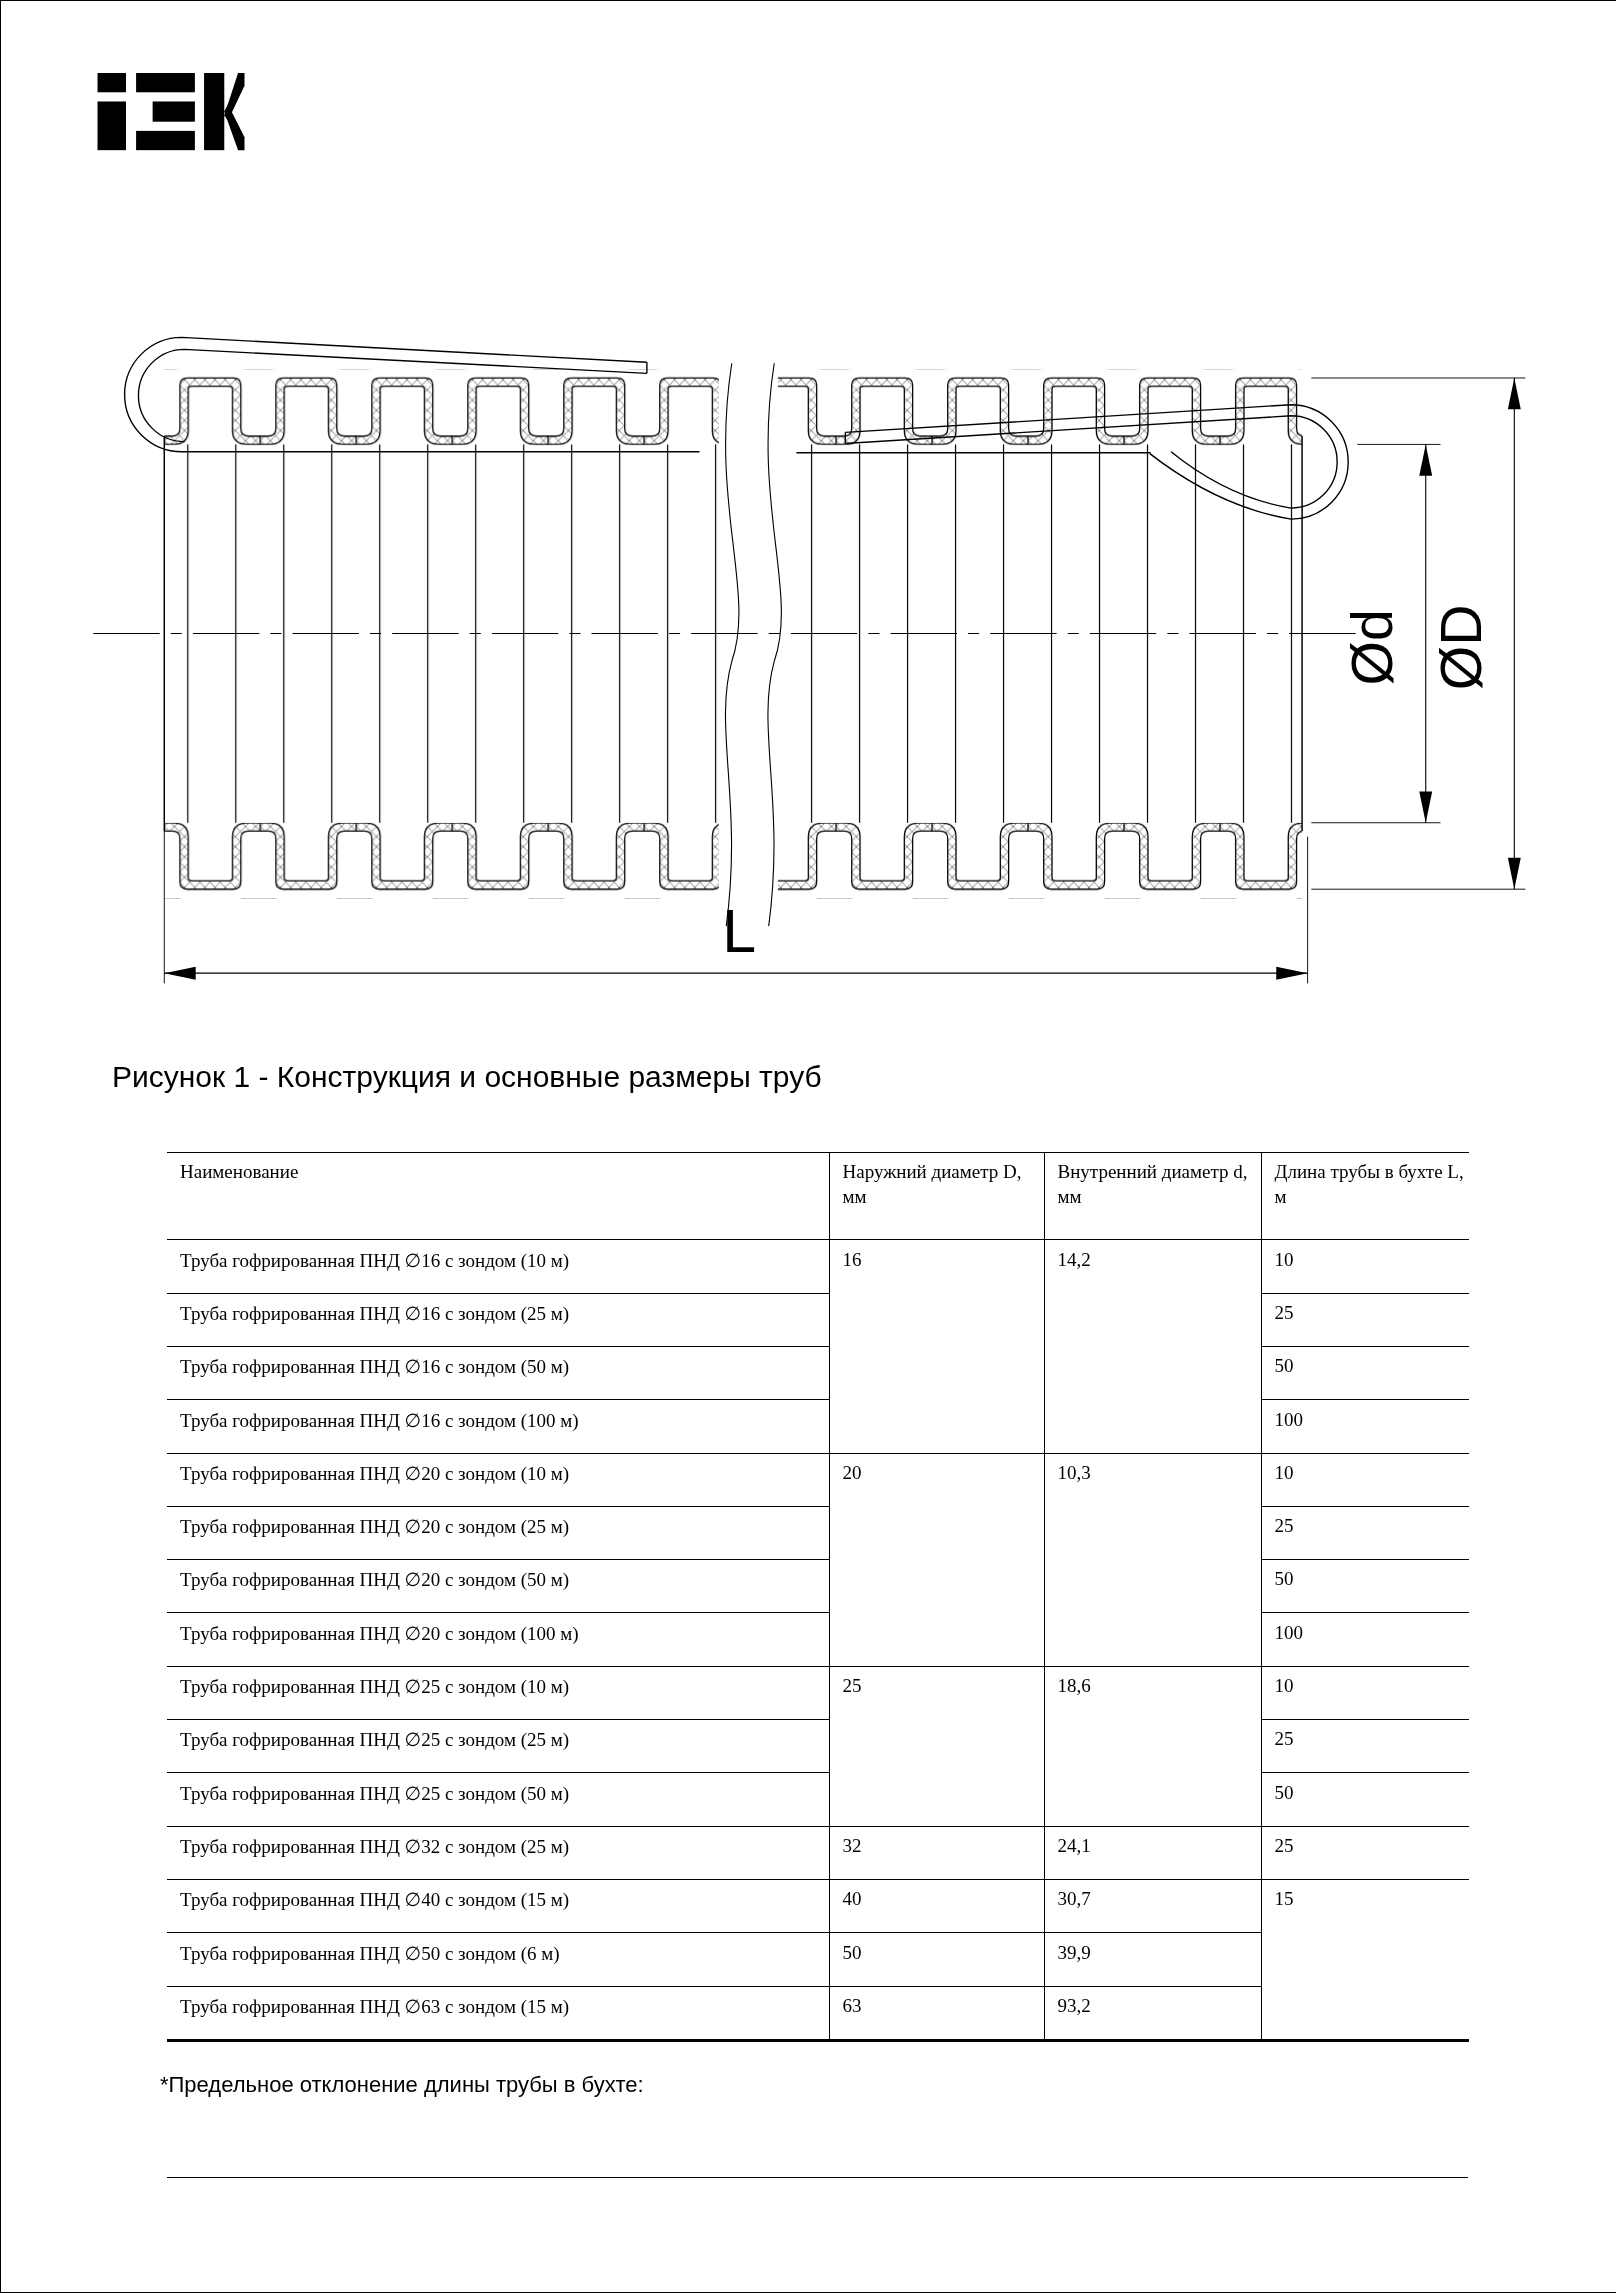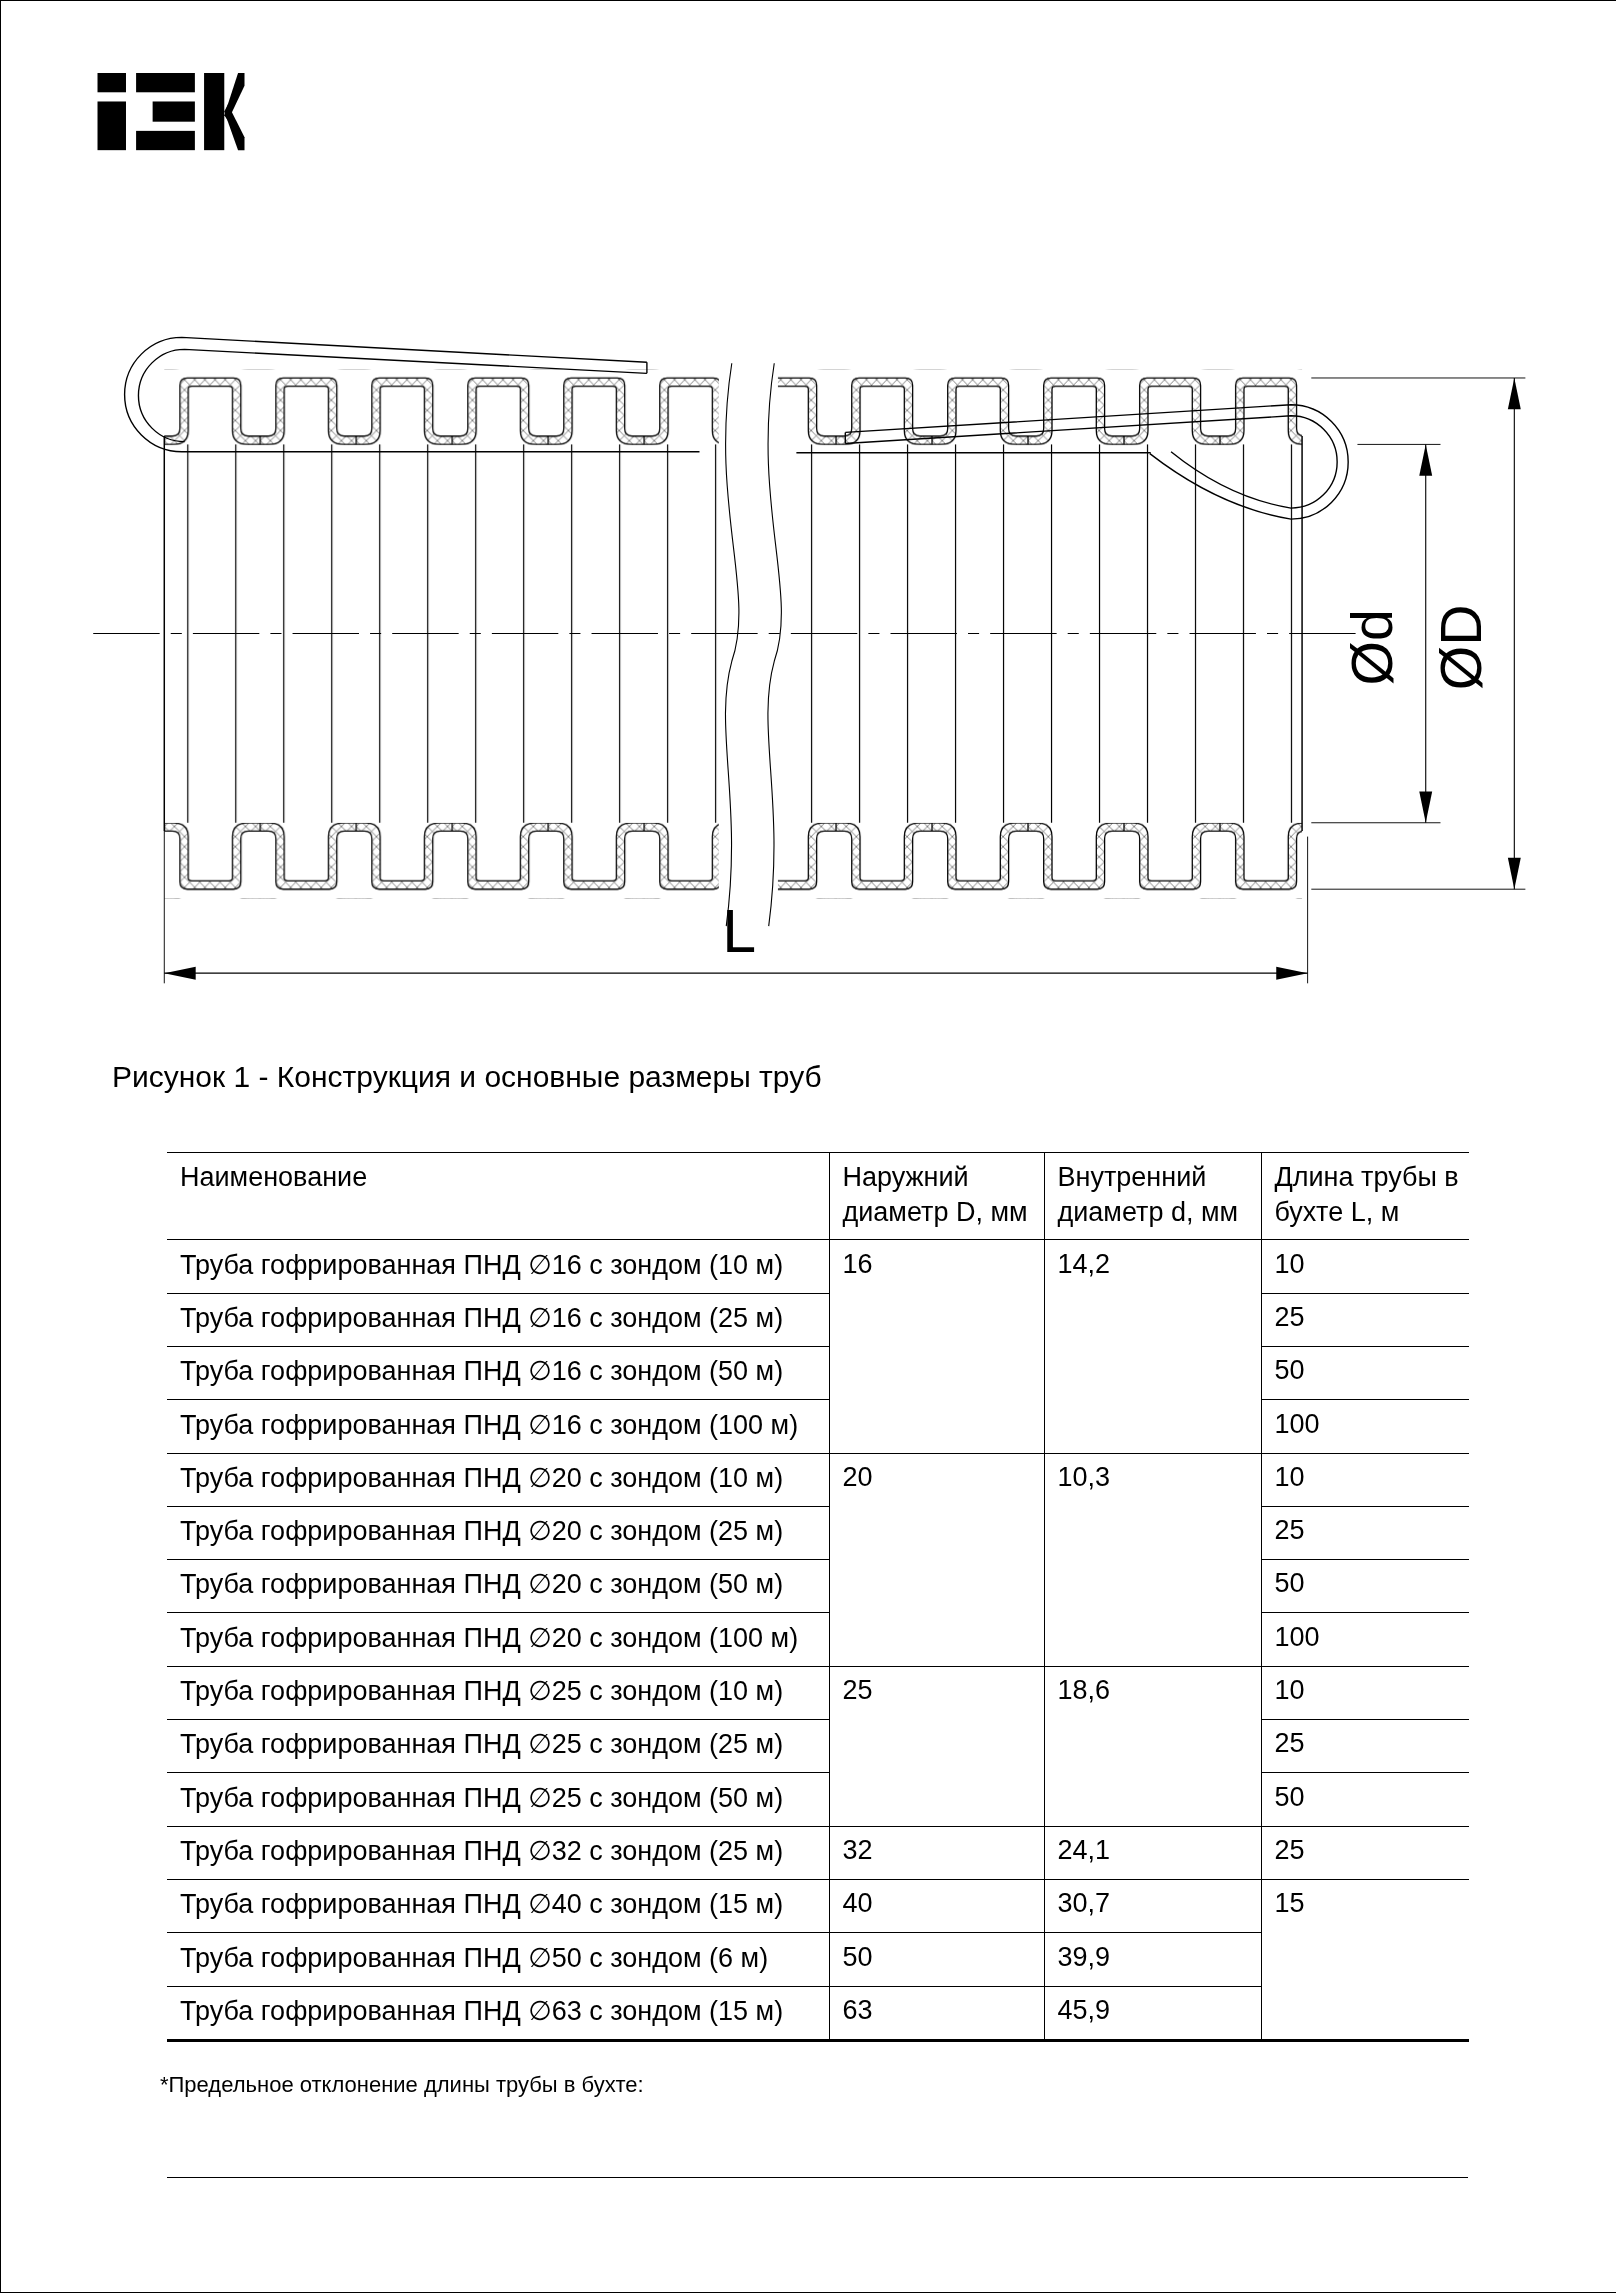--- a/index.html
+++ b/index.html
@@ -17,21 +17,22 @@
   .drawing{position:absolute;left:55px;top:305px;}
   .caption{
     position:absolute;left:111px;top:1058px;
     font-size:30px;line-height:1.2;
   }
   table.spec{
     position:absolute;left:166px;top:1151px;
     width:1301px;
     border-collapse:collapse;table-layout:fixed;
     border-top:1.8px solid #000;
-    font-size:27px;
+    font-size:19px;
+    font-family:Liberation Serif, serif;
   }
   table.spec th,table.spec td{
     font-weight:normal;text-align:left;vertical-align:top;
     padding:8.3px 0 0 13px;
     border-bottom:1.8px solid #000;
     white-space:nowrap;
     overflow:visible;
   }
   table.spec th{white-space:normal;line-height:1.28;padding-top:7.4px;height:79px;}
   table.spec td{height:44px;}
@@ -236,21 +237,21 @@
         <td class="c4 last" rowspan="3">15</td>
       </tr>
       <tr>
         <td class="c1">Труба гофрированная ПНД ∅50 с зондом (6 м)</td>
         <td class="c2">50</td>
         <td class="c3">39,9</td>
       </tr>
       <tr>
         <td class="c1 last">Труба гофрированная ПНД ∅63 с зондом (15 м)</td>
         <td class="c2 last">63</td>
-        <td class="c3 last">45,9</td>
+        <td class="c3 last">93,2</td>
       </tr>
     </tbody>
   </table>
 
   <div class="footnote">
     <p class="fn-line">*Предельное отклонение длины трубы в бухте:</p>
   </div>
   <div class="footnote-rule"></div>
 
 </div>

